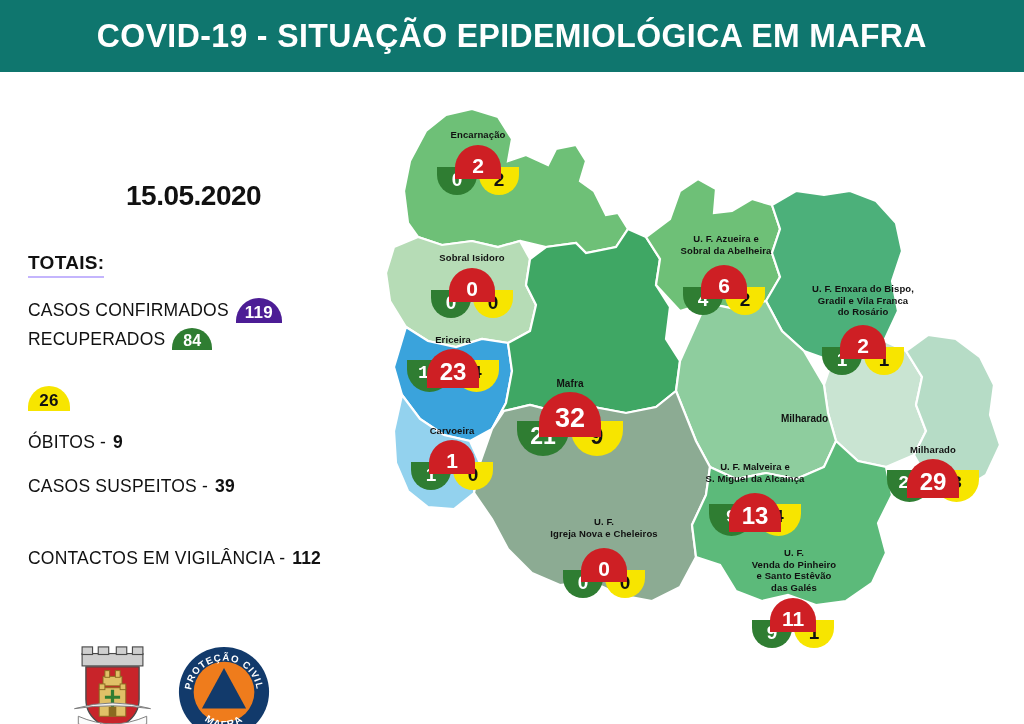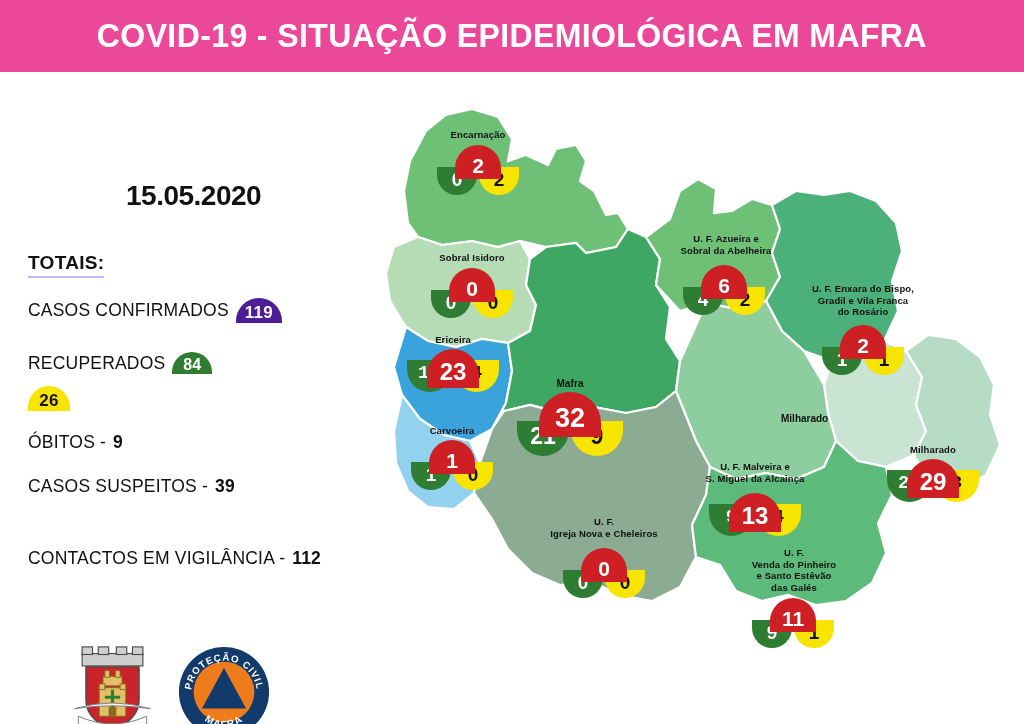--- a/index.html
+++ b/index.html
@@ -7,21 +7,21 @@
   body{
     width:1024px;height:724px;position:relative;overflow:hidden;
     background:#ffffff;
     font-family:"Liberation Sans","DejaVu Sans",sans-serif;
     -webkit-font-smoothing:antialiased;
   }
 
   
   #header{
     position:absolute;left:0;top:0;width:1024px;height:72px;
-    background:#ec4899;display:flex;align-items:center;justify-content:center;
+    background:#0f766e;display:flex;align-items:center;justify-content:center;
   }
   #header .title{
     color:#ffffff;font-size:33px;font-weight:bold;letter-spacing:.4px;
     text-align:center;white-space:nowrap;
     transform:scaleX(.97);
   }
 
   
   #stats{position:absolute;left:0;top:72px;width:390px;height:522px;}
   #date{
@@ -34,21 +34,21 @@
     border-bottom:2px solid #c4b5fd;padding-bottom:2px;
   }
   .stat-row{
     position:absolute;left:28px;
     font-size:17.5px;color:#111;letter-spacing:.2px;white-space:nowrap;
     display:flex;align-items:center;gap:7px;
   }
   .stat-row .lbl{font-weight:400;}
   .stat-row .plain{font-weight:bold;}
   .r1{top:226px;}
-  .r2{top:280px;}
+  .r2{top:256px;}
   .r3{top:314px;}
   .r4{top:360px;}
   .r5{top:404px;}
   .r6{top:448px;margin-top:28px;}
 
   
   .dome{
     display:inline-flex;align-items:center;justify-content:center;
     border-radius:999px 999px 0 0;
     color:#fff;font-weight:bold;line-height:1;

